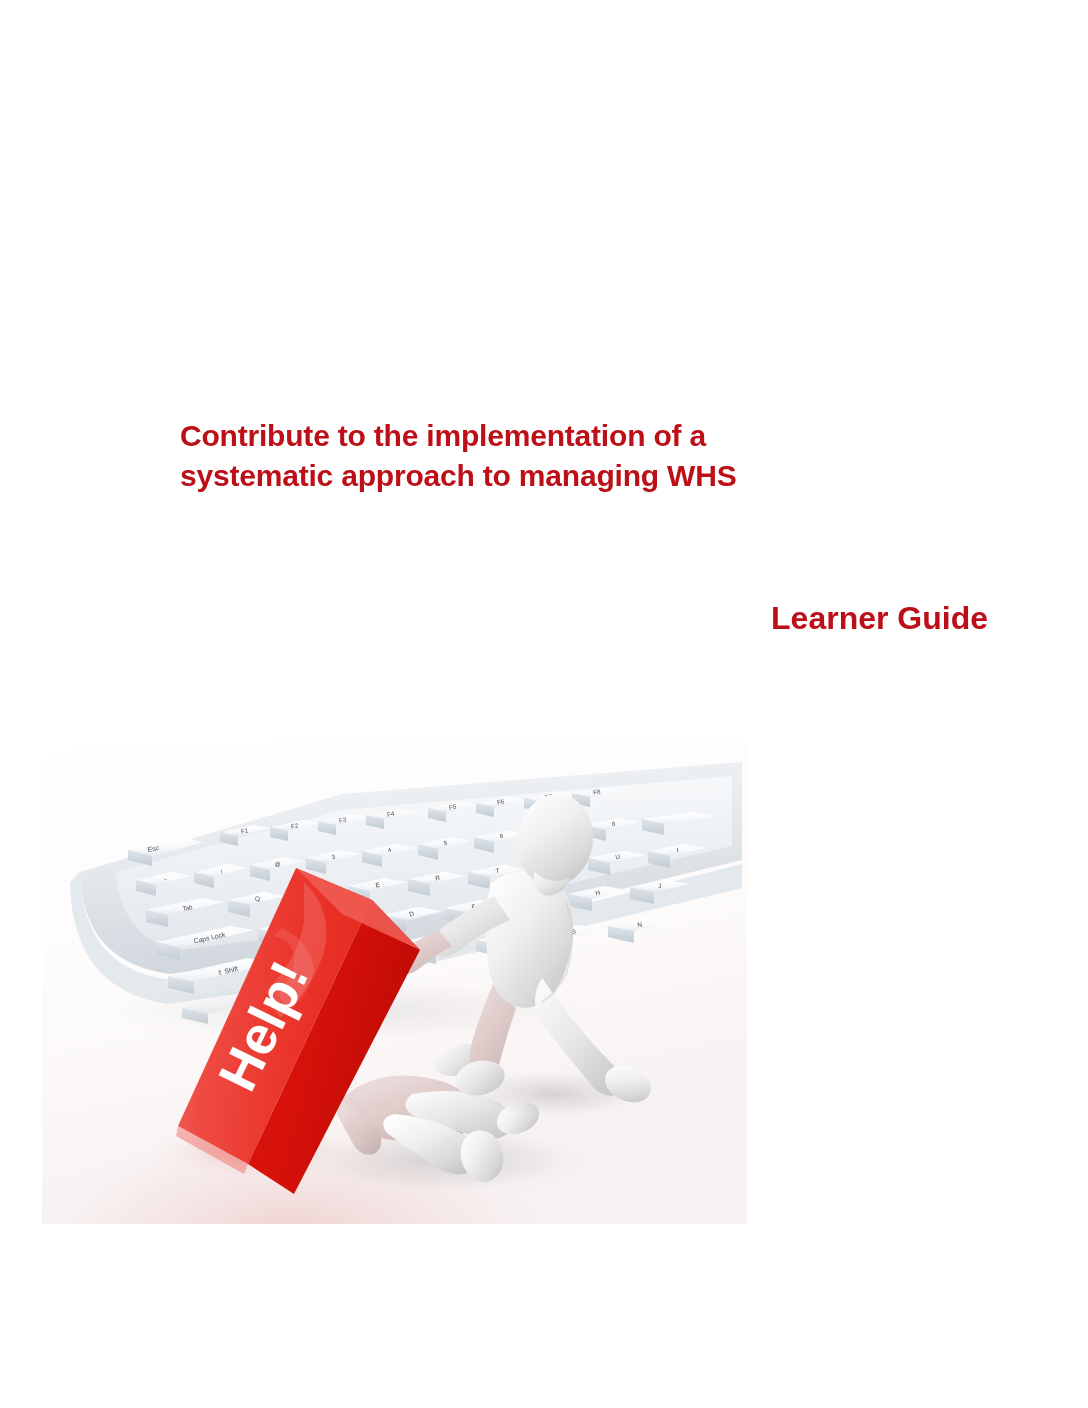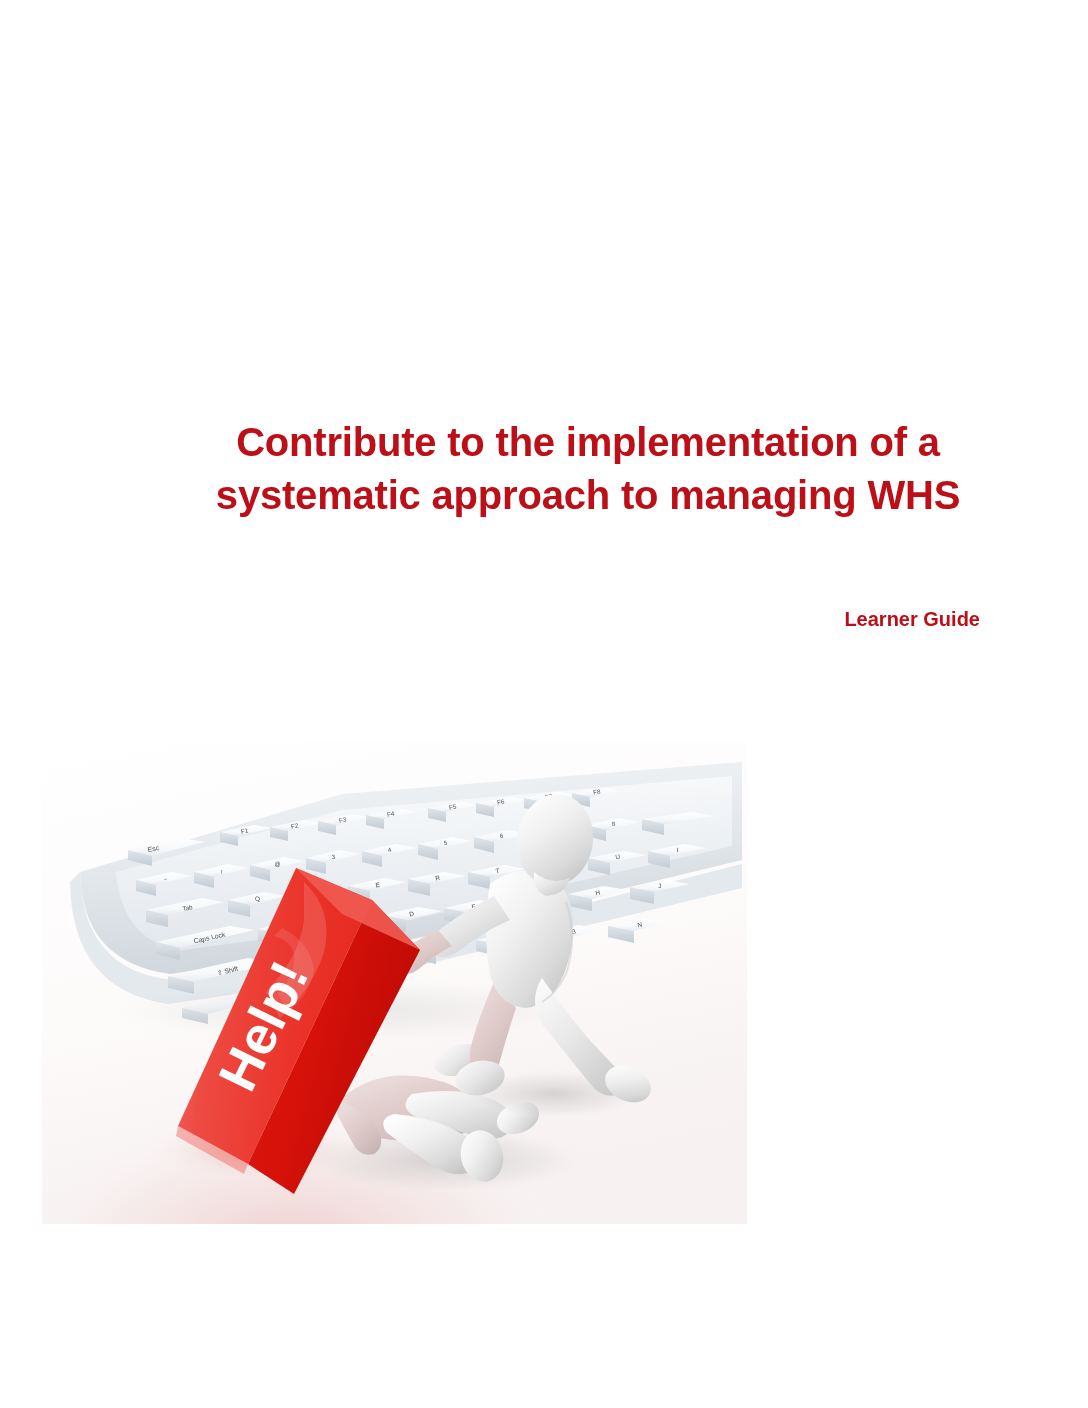--- a/index.html
+++ b/index.html
@@ -25,43 +25,43 @@
 
   
   .title-block {
     position: absolute;
     left: 180px;
     top: 416px;
     width: 816px;
   }
   .doc-title {
     margin: 0;
-    text-align: center;
+    text-align: left;
     font-family: "Liberation Sans", sans-serif;
     font-weight: bold;
-    font-size: 40px;
+    font-size: 30px;
     line-height: 1.33;
     letter-spacing: -0.2px;
     color: #BC0F17;
     white-space: pre-line;
   }
 
   .subtitle-row {
     position: absolute;
     left: 180px;
     top: 591px;
     width: 816px;
     text-align: right;
   }
   .doc-subtitle {
-    margin: 16px;
+    margin: 8px;
     display: inline-block;
     font-family: "Liberation Sans", sans-serif;
     font-weight: bold;
-    font-size: 20px;
+    font-size: 32px;
     line-height: 1.2;
     color: #BC0F17;
   }
 
   
   .illustration {
     position: absolute;
     left: 42px;
     top: 742px;
     width: 705px;

